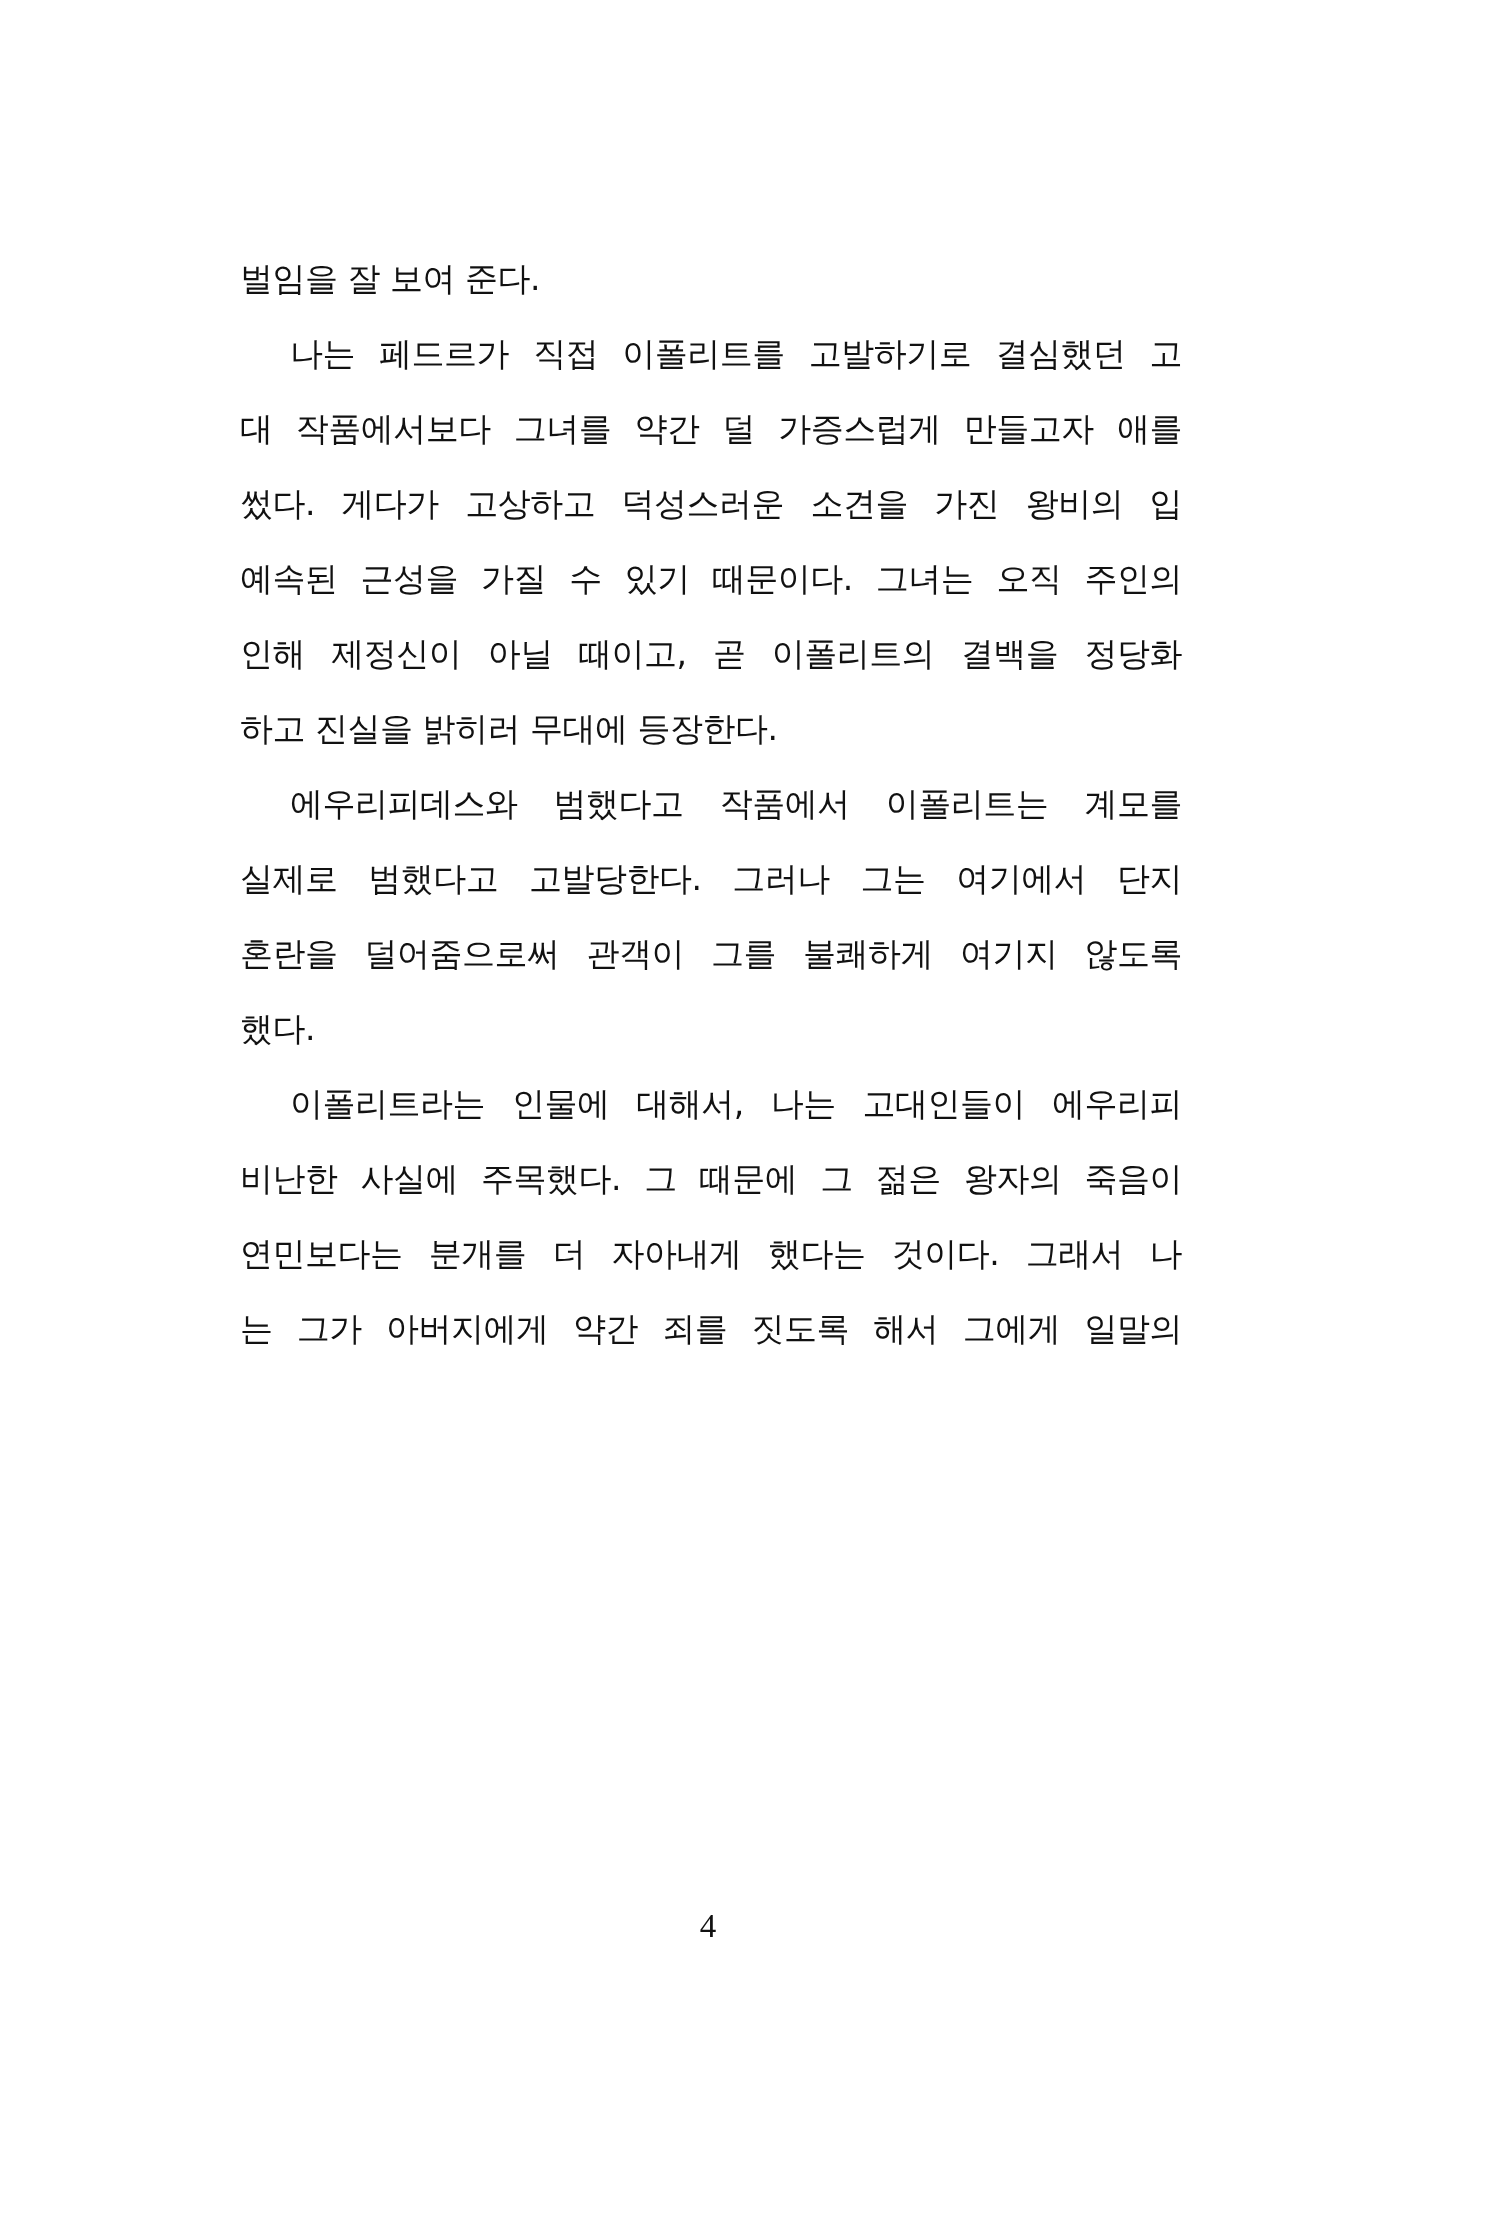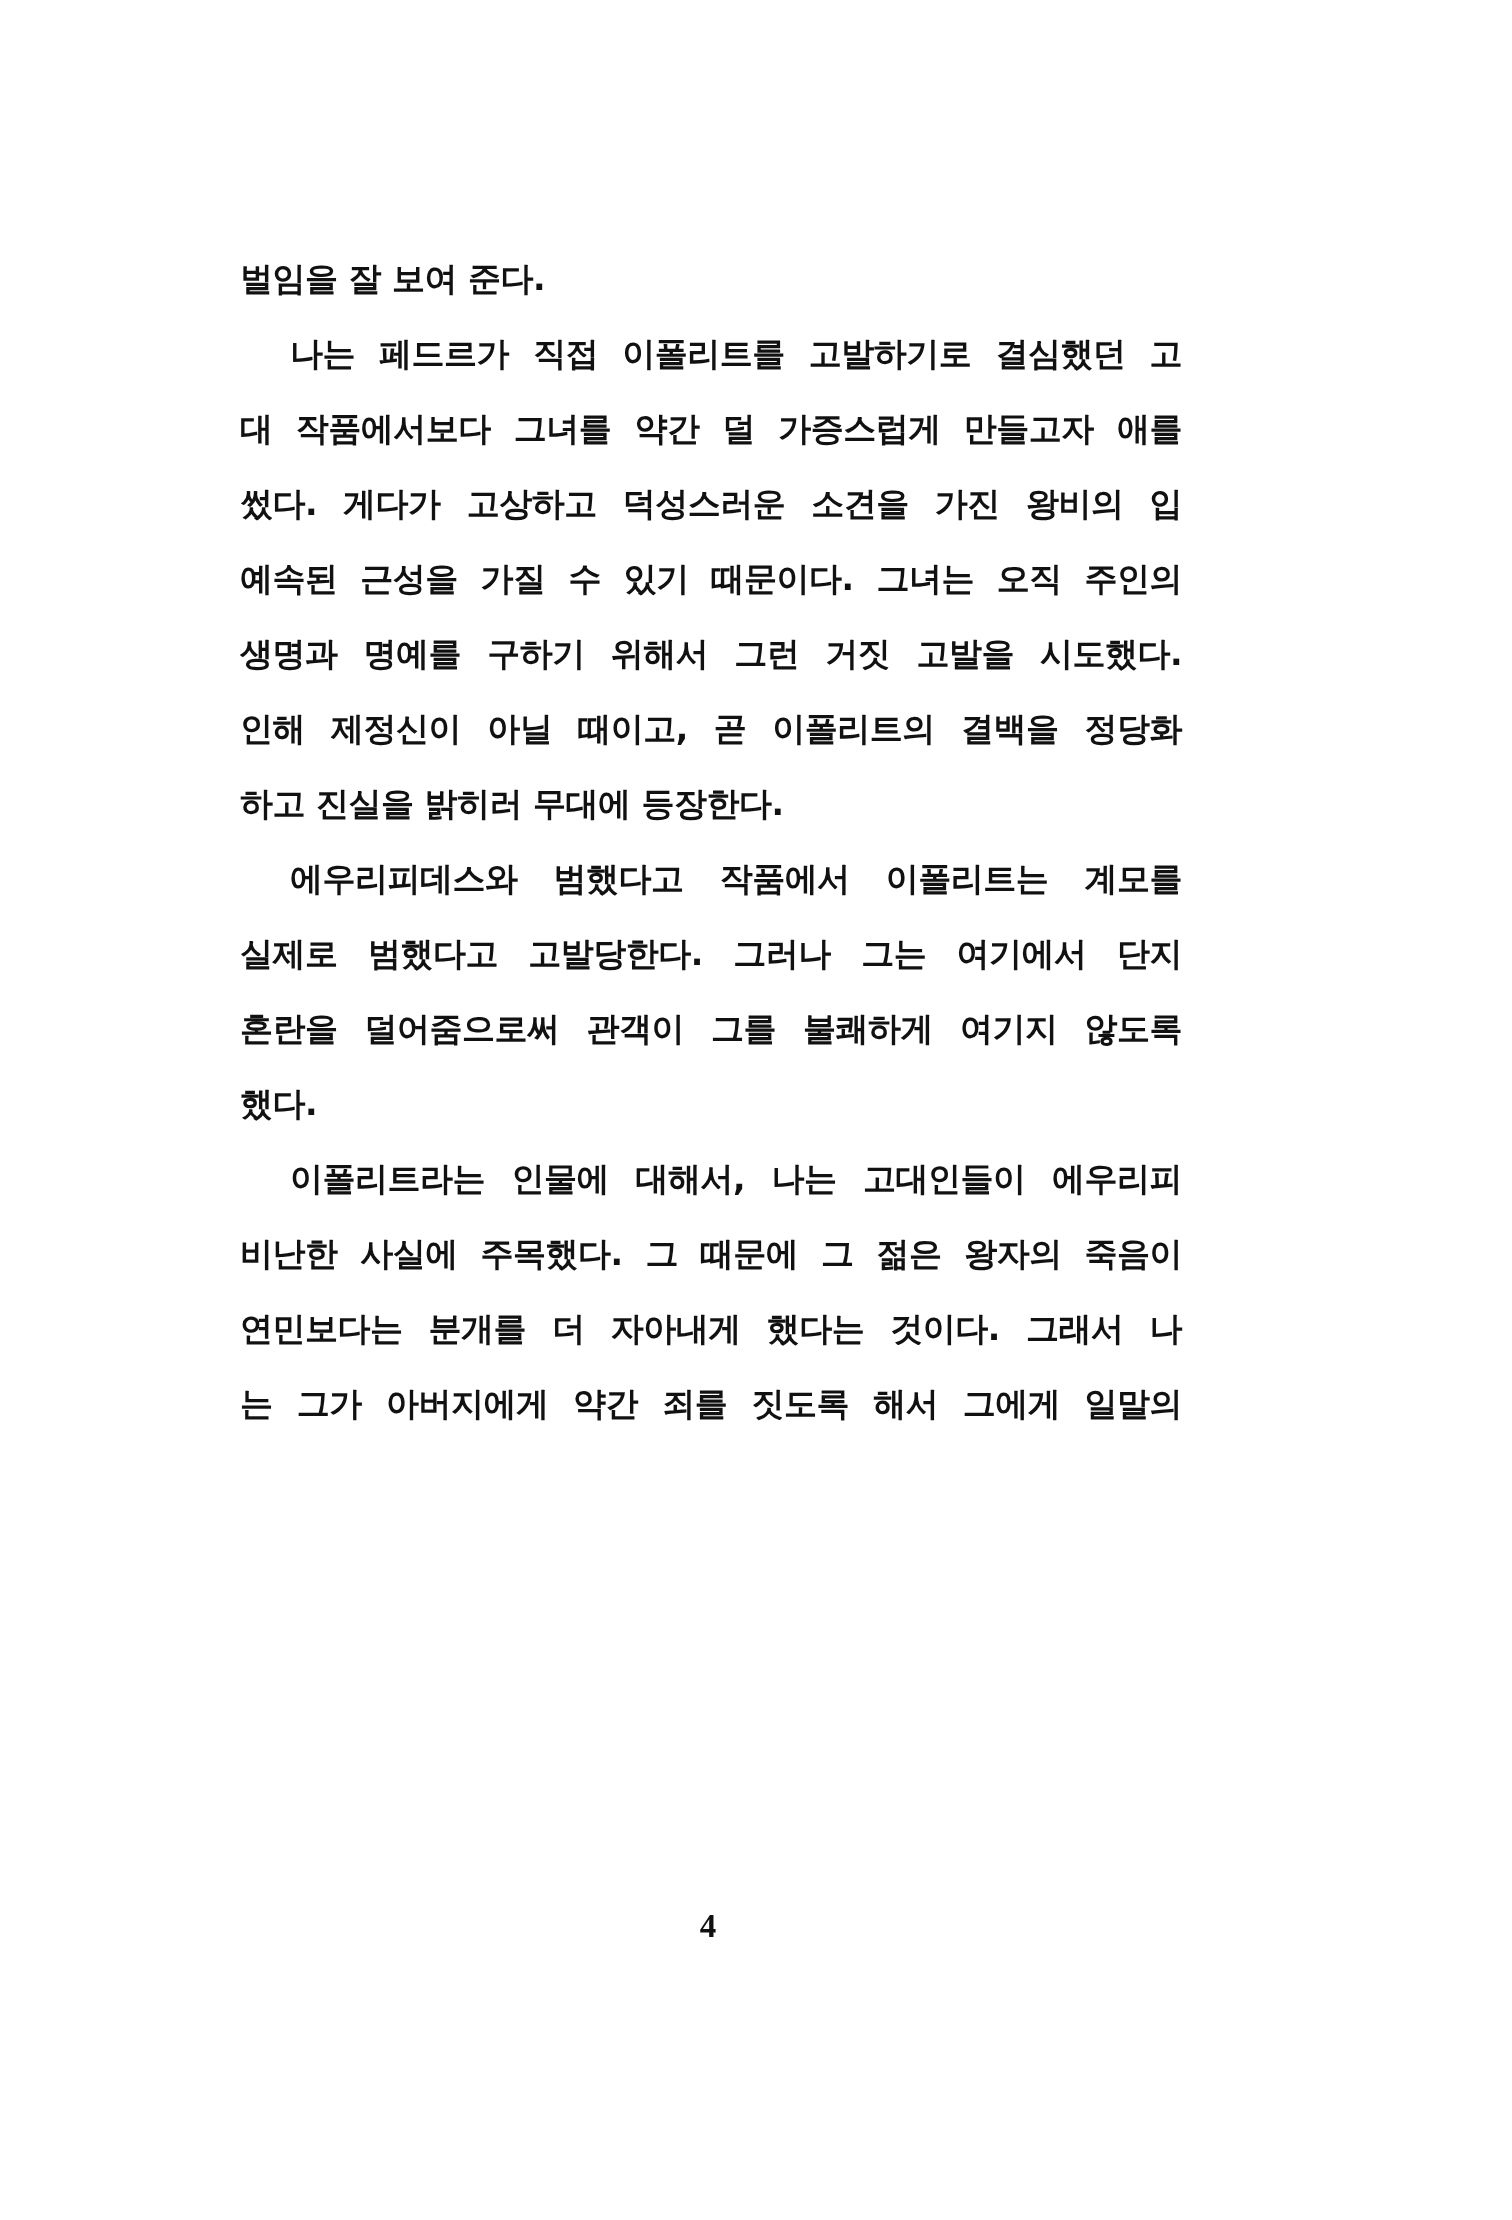--- a/index.html
+++ b/index.html
@@ -14,21 +14,20 @@
       overflow: hidden;
       color: #111111;
     }
     .page {
       position: absolute;
       left: 0;
       top: 0;
       width: 1512px;
       height: 1756px;
       background: #ffffff;
-      font-weight: bold;
     }
     .text-block {
       position: absolute;
       left: 240px;
       top: 241px;
       width: 942px;
       font-family: "DejaVu Sans", "Liberation Sans", sans-serif;
       font-size: 33px;
       line-height: 75px;
       letter-spacing: -0.5px;
@@ -63,21 +62,20 @@
 </head>
 <body>
 
 <div class="page">
   <div class="text-block">
     <span class="line last">벌임을 잘 보여 준다.</span>
     <span class="line indent">나는 페드르가 직접 이폴리트를 고발하기로 결심했던 고</span>
     <span class="line">대 작품에서보다 그녀를 약간 덜 가증스럽게 만들고자 애를</span>
     <span class="line">썼다. 게다가 고상하고 덕성스러운 소견을 가진 왕비의 입</span>
     <span class="line">예속된 근성을 가질 수 있기 때문이다. 그녀는 오직 주인의</span>
-    <span class="line">생명과 명예를 구하기 위해서 그런 거짓 고발을 시도했다.</span>
     <span class="line">인해 제정신이 아닐 때이고, 곧 이폴리트의 결백을 정당화</span>
     <span class="line last">하고 진실을 밝히러 무대에 등장한다.</span>
     <span class="line indent">에우리피데스와 범했다고 작품에서 이폴리트는 계모를</span>
     <span class="line">실제로 범했다고 고발당한다. 그러나 그는 여기에서 단지</span>
     <span class="line">혼란을 덜어줌으로써 관객이 그를 불쾌하게 여기지 않도록</span>
     <span class="line last">했다.</span>
     <span class="line indent">이폴리트라는 인물에 대해서, 나는 고대인들이 에우리피</span>
     <span class="line">비난한 사실에 주목했다. 그 때문에 그 젊은 왕자의 죽음이</span>
     <span class="line">연민보다는 분개를 더 자아내게 했다는 것이다. 그래서 나</span>
     <span class="line">는 그가 아버지에게 약간 죄를 짓도록 해서 그에게 일말의</span>

